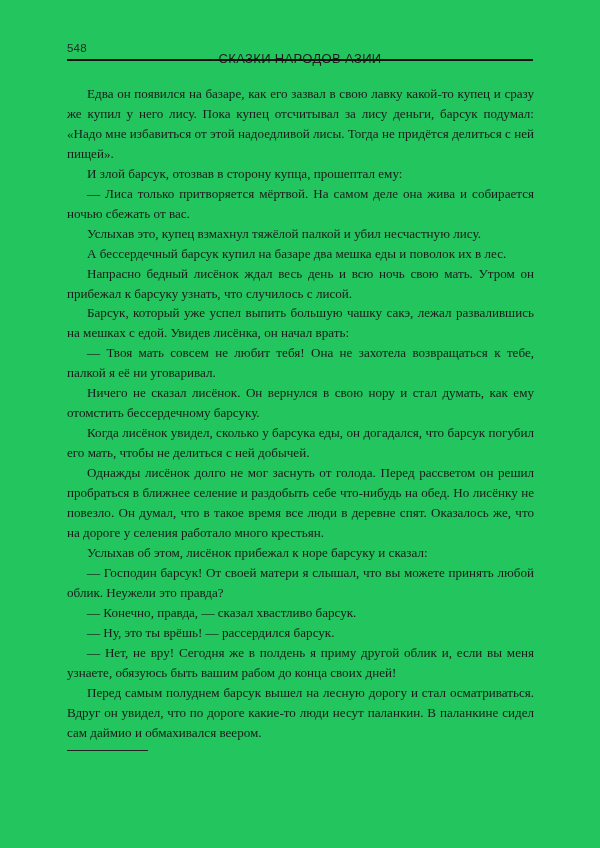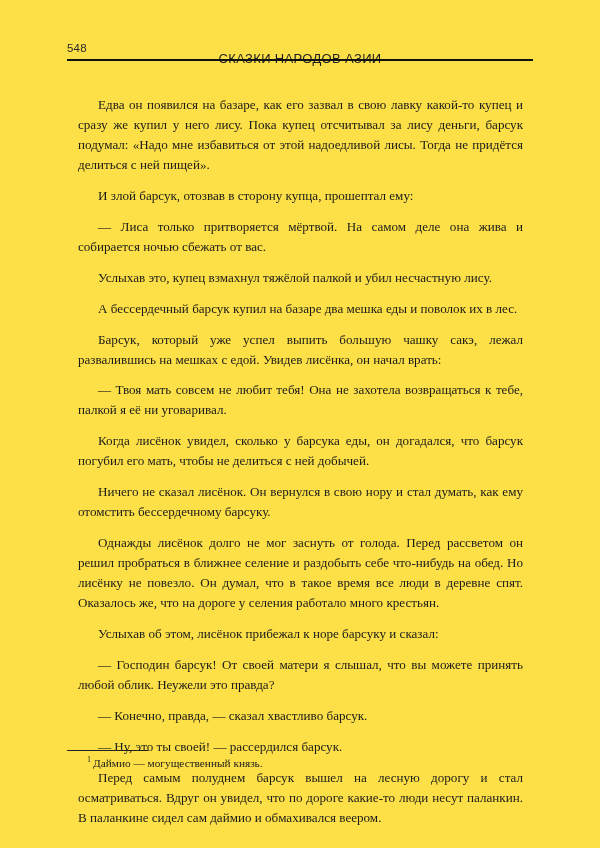--- a/index.html
+++ b/index.html
@@ -13,21 +13,21 @@
     height: 848px;
     overflow: hidden;
     font-family: "Liberation Serif", "DejaVu Serif", serif;
     color: #1c1c1c;
   }
 
   .page {
     position: relative;
     width: 600px;
     height: 848px;
-    background: #fde047;
+    background: #22c55e;
     box-sizing: border-box;
   }
 
   
   .running-head {
     position: absolute;
     left: 67px;
     top: 40px;
     width: 466px;
     height: 20px;
@@ -71,21 +71,21 @@
     top: 84px;
     width: 467px;
     font-size: 13.1px;
     line-height: 19.95px;
     text-align: justify;
     text-justify: inter-word;
     hyphens: manual;
     color: #1b1b1b;
   }
   .textblock p {
-    margin: 11px;
+    margin: 0;
     text-indent: 20px;
   }
   sup.fnref {
     font-size: 8.5px;
     vertical-align: super;
     line-height: 0;
   }
 
   
   .footnote-area {
@@ -123,30 +123,31 @@
     <span class="head-title">СКАЗКИ НАРОДОВ АЗИИ</span>
   </div>
   <div class="head-rule"></div>
 
   <div class="textblock">
     <p>Едва он появился на базаре, как его зазвал в свою лавку какой-то купец и сразу же купил у него лису. Пока купец отсчитывал за лису деньги, барсук подумал: «Надо мне избавиться от этой надоедливой лисы. Тогда не придётся делиться с ней пищей».</p>
     <p>И злой барсук, отозвав в сторону купца, прошептал ему:</p>
     <p>— Лиса только притворяется мёртвой. На самом деле она жива и собирается ночью сбежать от вас.</p>
     <p>Услыхав это, купец взмахнул тяжёлой палкой и убил несчастную лису.</p>
     <p>А бессердечный барсук купил на базаре два мешка еды и поволок их в лес.</p>
+    <p>Напрасно бедный лисёнок ждал весь день и всю ночь свою мать. Утром он прибежал к барсуку узнать, что случилось с лисой.</p>
     <p>Барсук, который уже успел выпить большую чашку сакэ, лежал развалившись на мешках с едой. Увидев лисёнка, он начал врать:</p>
     <p>— Твоя мать совсем не любит тебя! Она не захотела возвращаться к тебе, палкой я её ни уговаривал.</p>
+    <p>Ничего не сказал лисёнок. Он вернулся в свою нору и стал думать, как ему отомстить бессердечному барсуку.</p>
     <p>Когда лисёнок увидел, сколько у барсука еды, он догадался, что барсук погубил его мать, чтобы не делиться с ней добычей.</p>
-    <p>Ничего не сказал лисёнок. Он вернулся в свою нору и стал думать, как ему отомстить бессердечному барсуку.</p>
     <p>Однажды лисёнок долго не мог заснуть от голода. Перед рассветом он решил пробраться в ближнее селение и раздобыть себе что-нибудь на обед. Но лисёнку не повезло. Он думал, что в такое время все люди в деревне спят. Оказалось же, что на дороге у селения работало много крестьян.</p>
     <p>Услыхав об этом, лисёнок прибежал к норе барсуку и сказал:</p>
     <p>— Господин барсук! От своей матери я слышал, что вы можете принять любой облик. Неужели это правда?</p>
     <p>— Конечно, правда, — сказал хвастливо барсук.</p>
-    <p>— Ну, это ты своей! — рассердился барсук.</p>
+    <p>— Ну, это ты врёшь! — рассердился барсук.</p>
+    <p>— Нет, не вру! Сегодня же в полдень я приму другой облик и, если вы меня узнаете, обязуюсь быть вашим рабом до конца своих дней!</p>
     <p>Перед самым полуднем барсук вышел на лесную дорогу и стал осматриваться. Вдруг он увидел, что по дороге какие-то люди несут паланкин. В паланкине сидел сам даймио и обмахивался веером.</p>
   </div>
 
   <div class="footnote-area">
     <div class="footnote-rule"></div>
-    <div class="footnote"><sup>1</sup><span>Даймио — могущественный князь.</span></div>
   </div>
 
 </div>
 
 </body></html>

